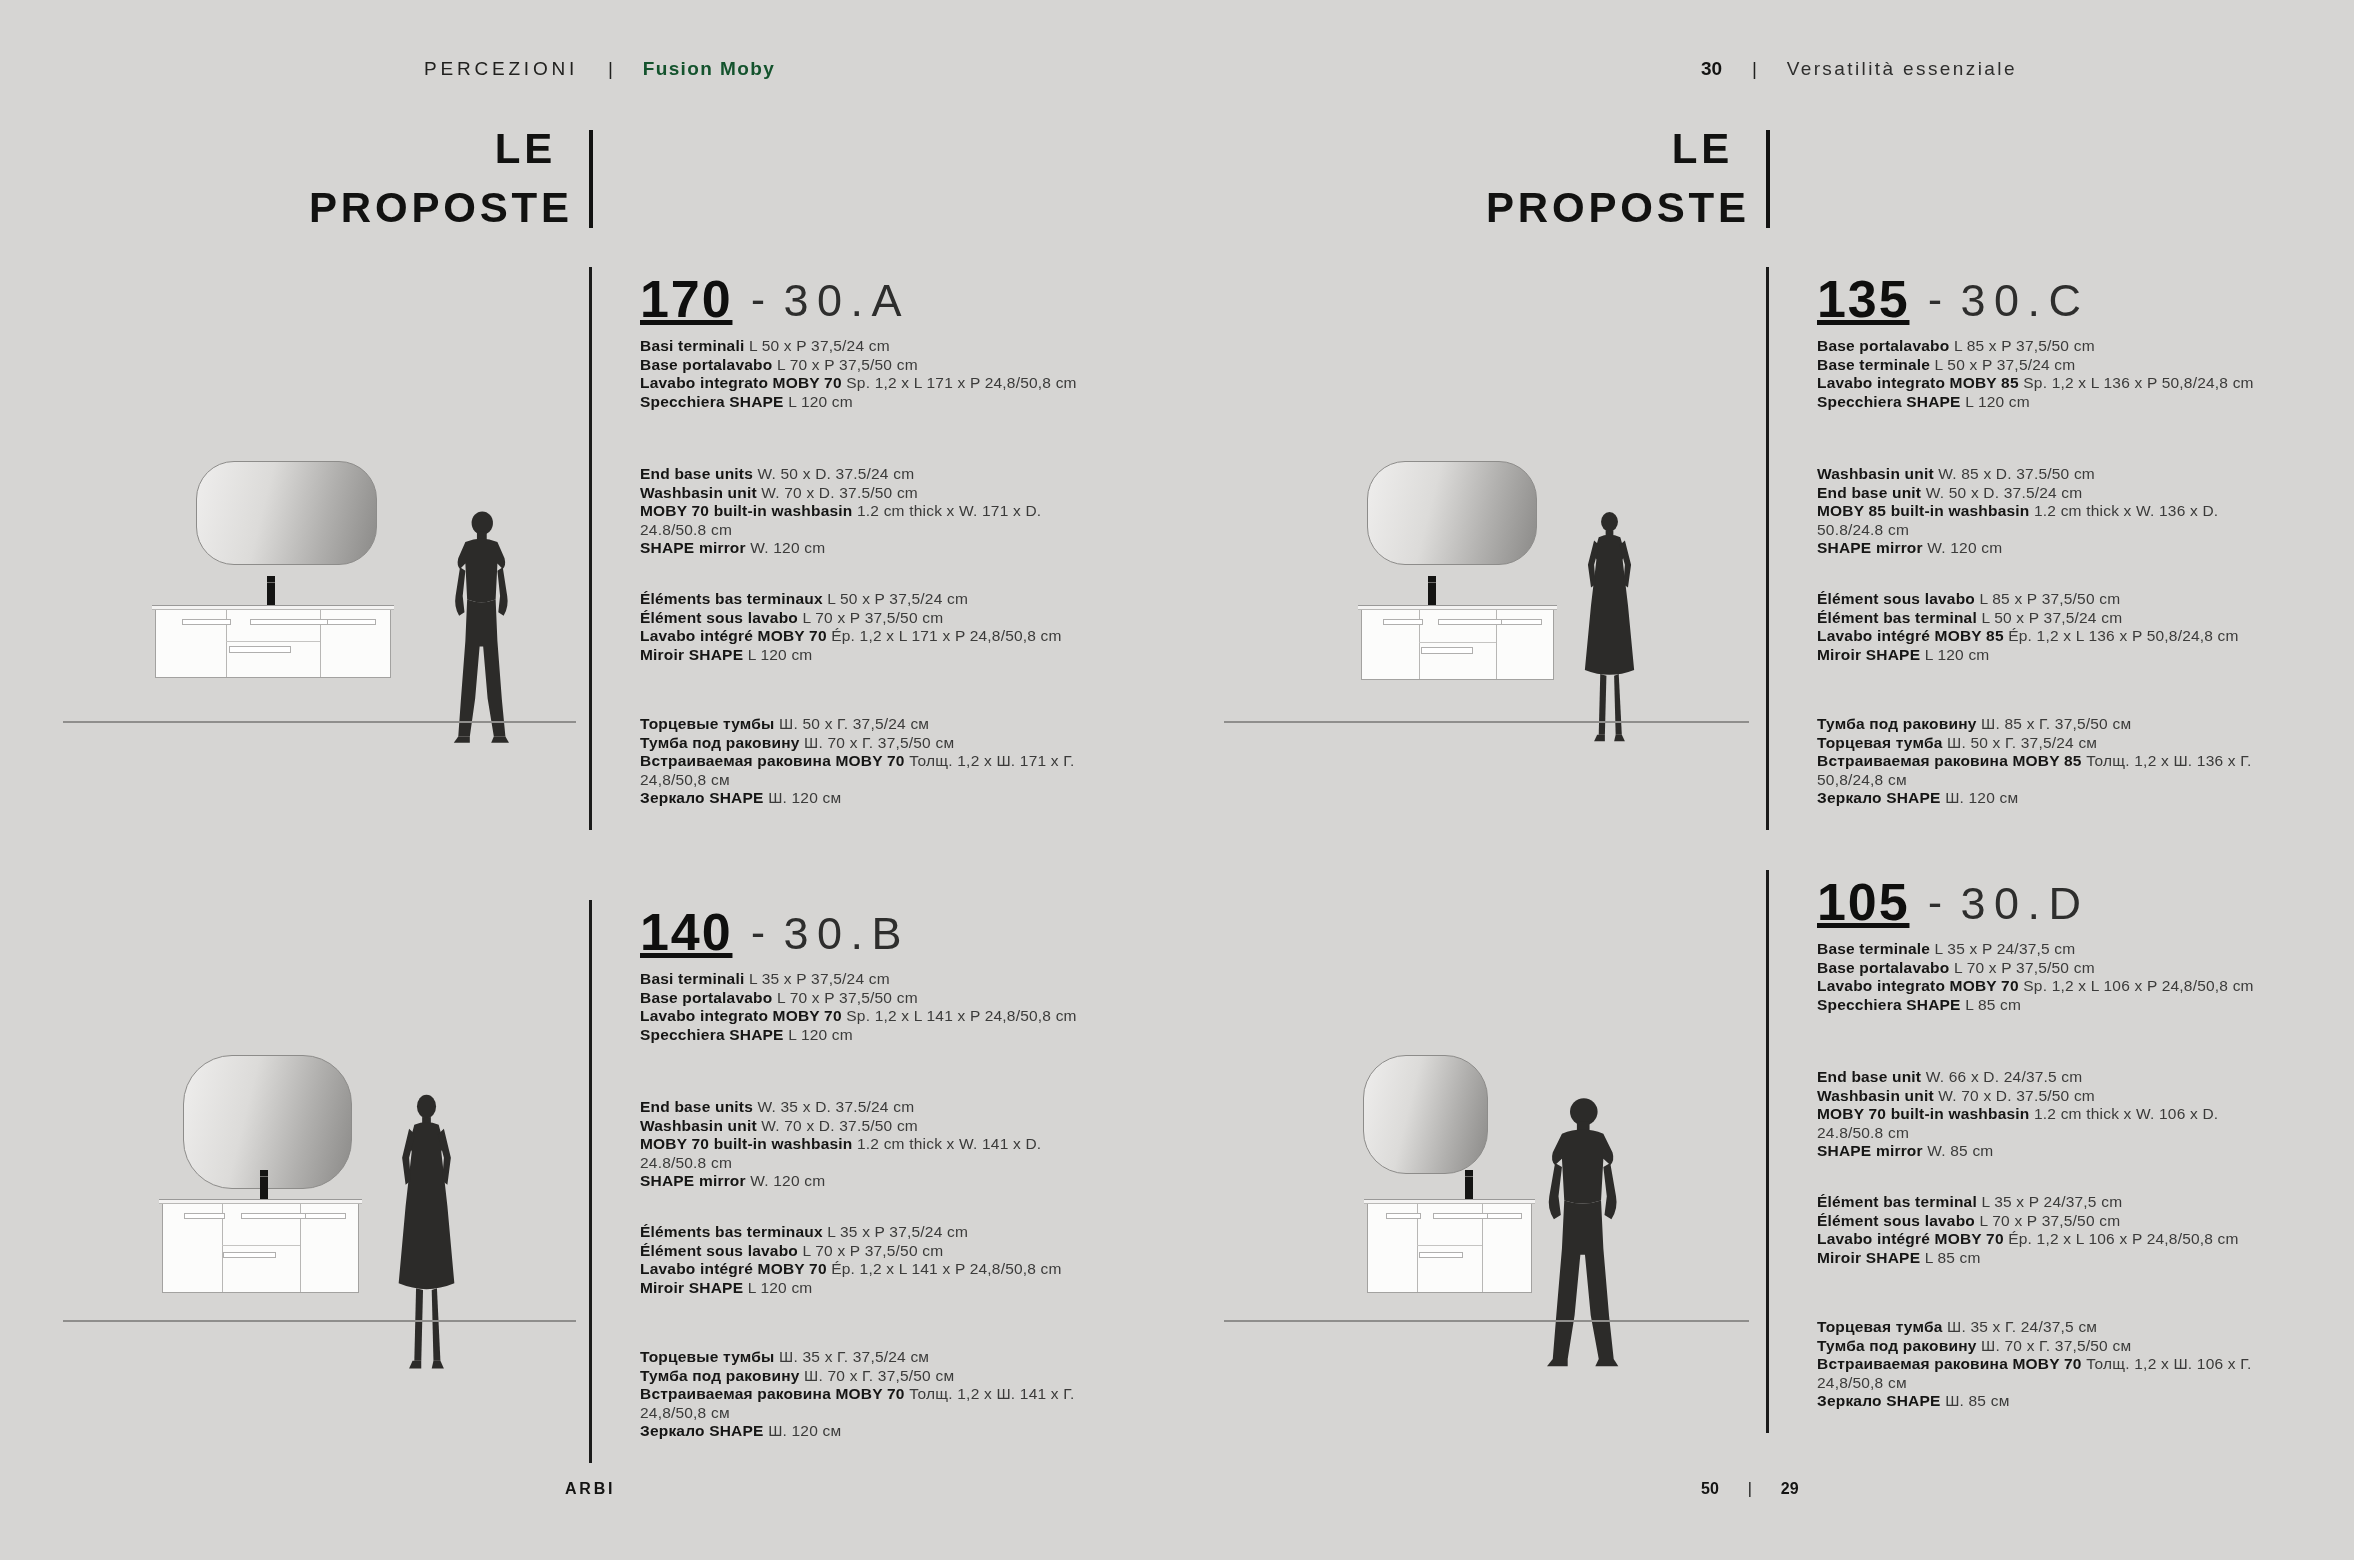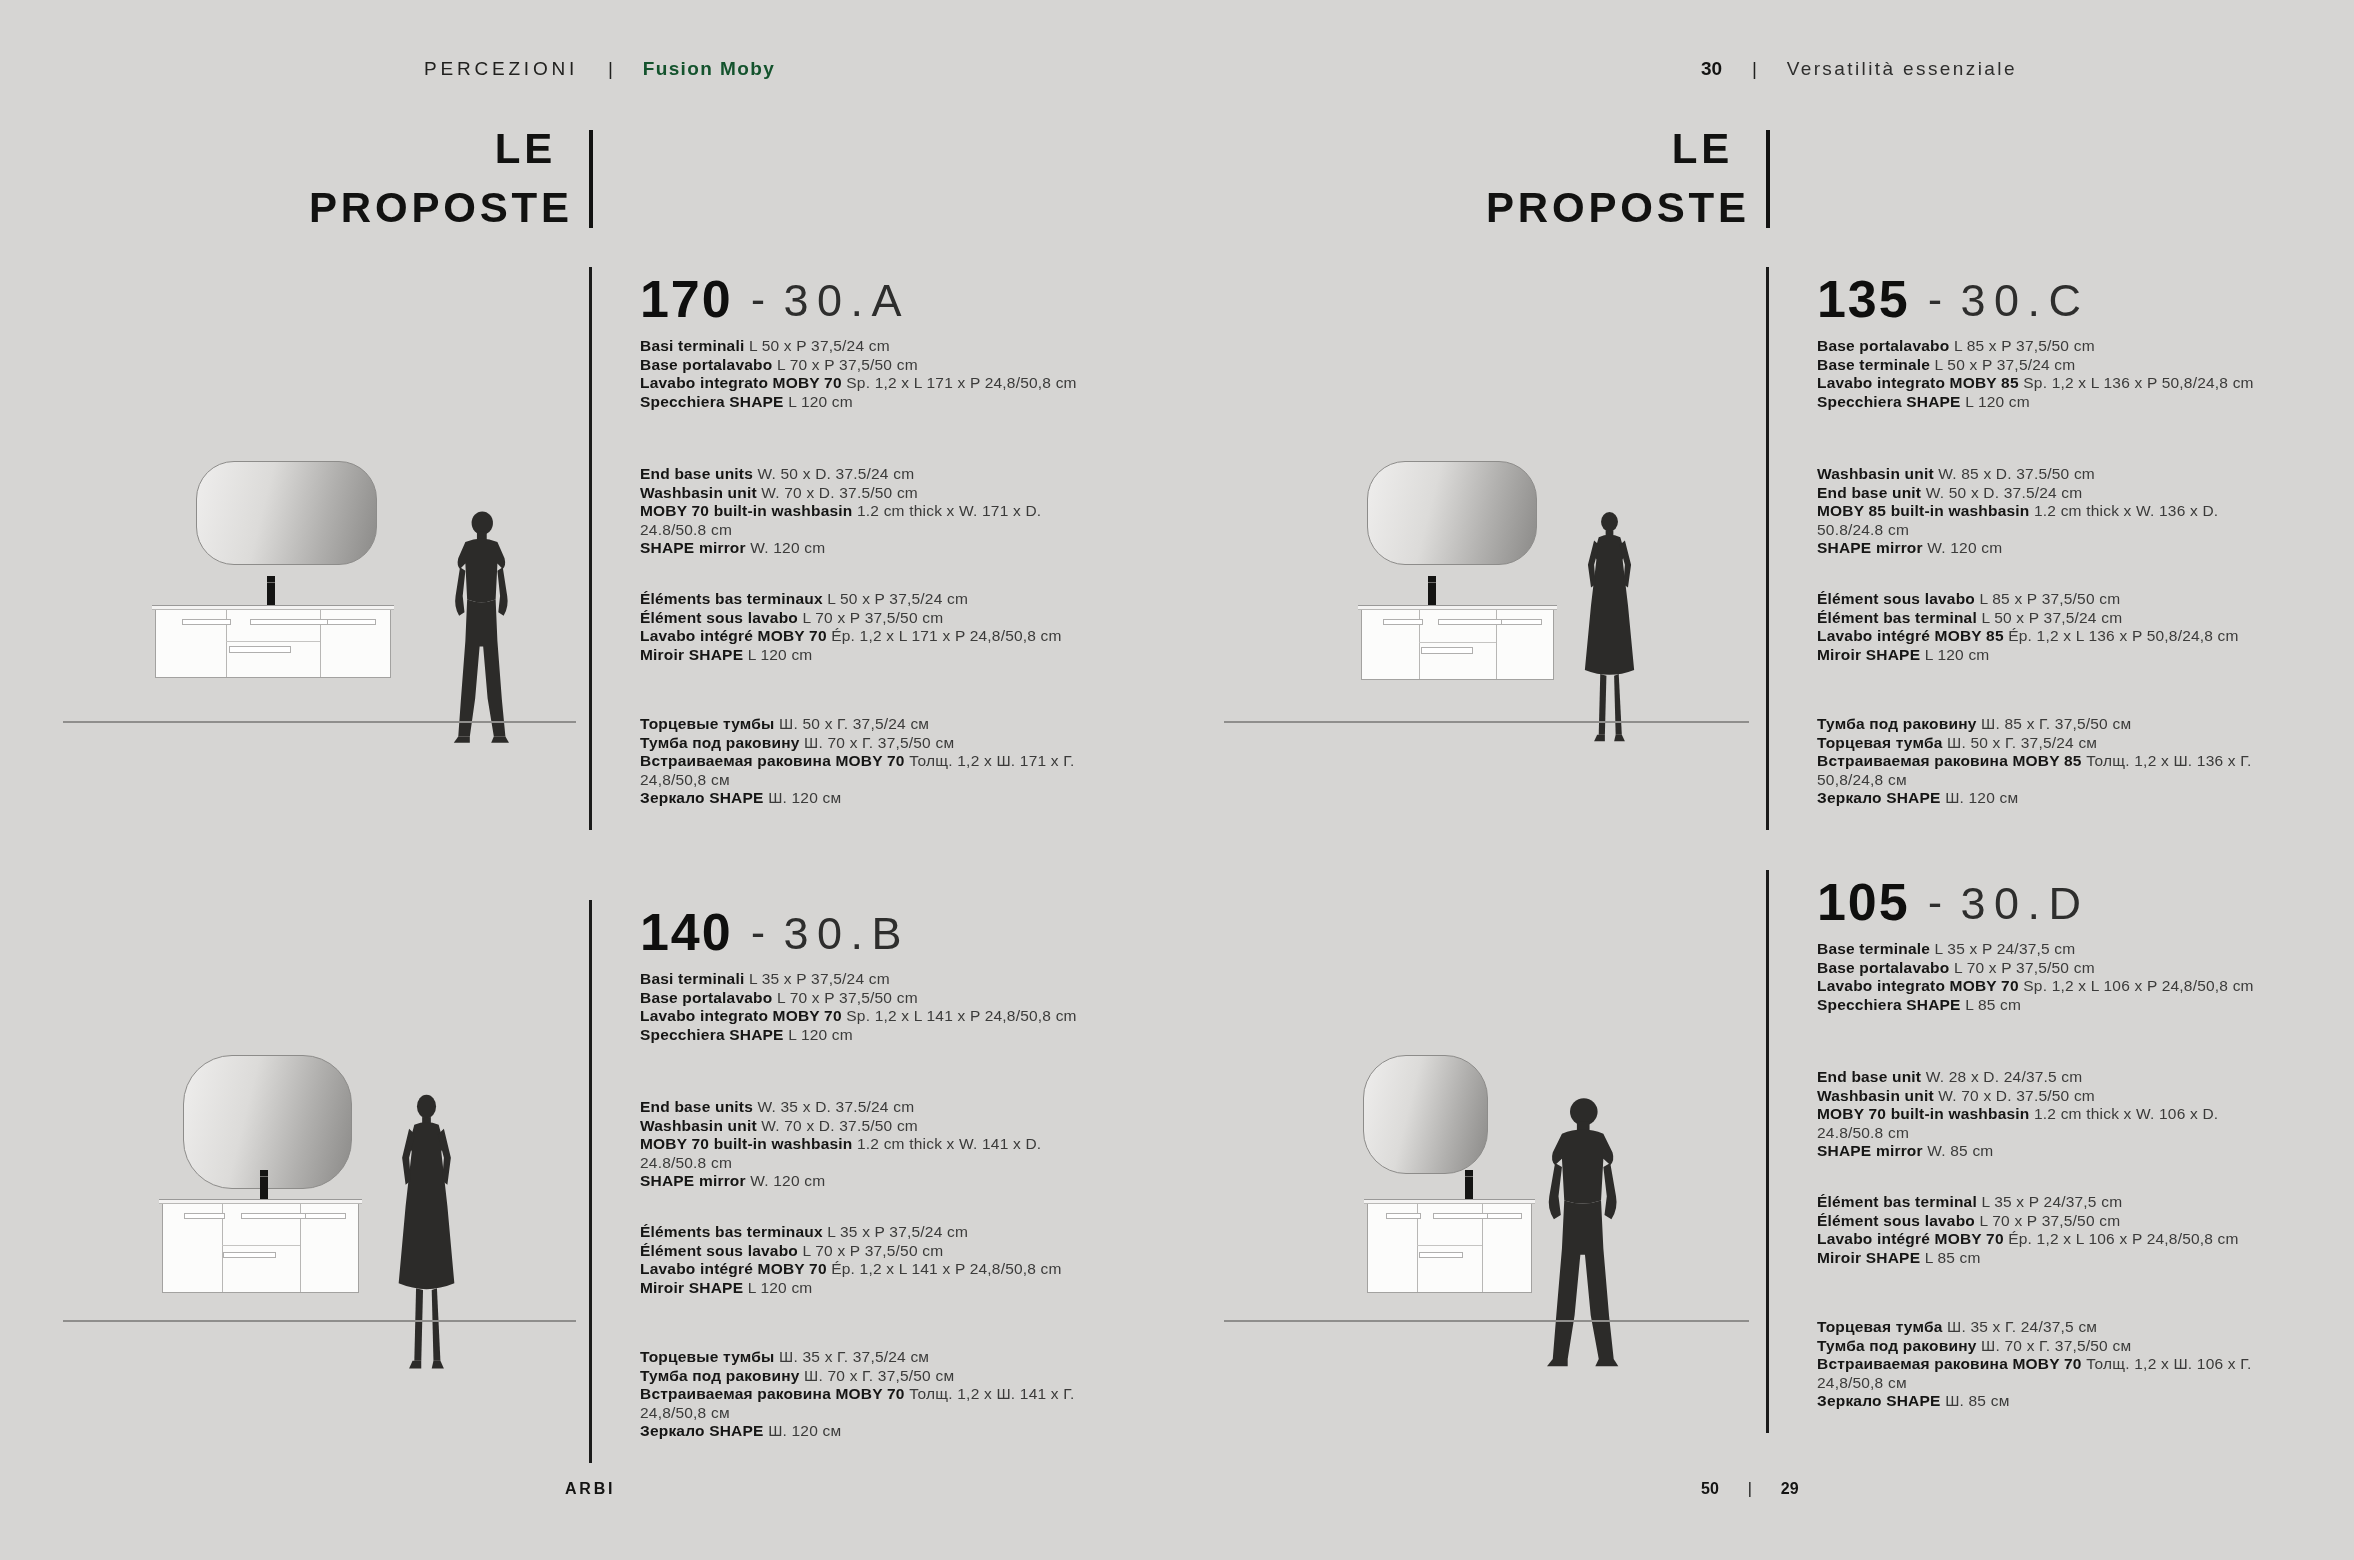--- a/index.html
+++ b/index.html
@@ -30,21 +30,21 @@
   #le-bar-right{left:1766px;top:130px;}
 
   
   .product{position:absolute;width:527px;height:565px;}
   .product.q0{left:589px;top:267px;}
   .product.q1{left:589px;top:900px;}
   .product.q2{left:1766px;top:267px;}
   .product.q3{left:1766px;top:870px;}
   .rule{position:absolute;left:0;top:0;width:2.8px;height:563px;background:#1b1b1a;}
   .heading{position:absolute;left:51px;top:1.9px;margin:0;font-weight:normal;white-space:nowrap;}
-  .num{font-size:52px;font-weight:800;color:#0f0f0e;letter-spacing:1.9px;}
+  .num{font-size:52px;font-weight:800;color:#0f0f0e;letter-spacing:1.9px;text-decoration:underline;}
   .hsep{font-size:42px;color:#2e2e2d;margin:0 12.2px;font-weight:400;vertical-align:2.8px;}
   .code{font-size:45px;color:#2e2e2d;letter-spacing:8.5px;font-weight:400;vertical-align:0.9px;}
   .lang-block{position:absolute;left:51px;width:471px;}
   .lang-it{top:70px;} .lang-en{top:198px;} .lang-fr{top:323px;} .lang-ru{top:448px;}
   .spec-line{margin:0;font-size:15.5px;line-height:18.6px;color:#3b3b3a;letter-spacing:0.2px;}
   .spec-line .b{font-weight:bold;color:#151514;}
 
   
   .illu{position:absolute;}
   .mirror{position:absolute;border:0.9px solid #8d8c8a;
@@ -217,21 +217,21 @@
         <span class="hsep">-</span>
         <span class="code">30.D</span>
       </h2>
       <div class="lang-block lang-it">
           <p class="spec-line"><span class="b">Base terminale</span> <span>L 35 x P 24/37,5 cm</span></p>
           <p class="spec-line"><span class="b">Base portalavabo</span> <span>L 70 x P 37,5/50 cm</span></p>
           <p class="spec-line"><span class="b">Lavabo integrato MOBY 70</span> <span>Sp. 1,2 x L 106 x P 24,8/50,8 cm</span></p>
           <p class="spec-line"><span class="b">Specchiera SHAPE</span> <span>L 85 cm</span></p>
         </div>
       <div class="lang-block lang-en">
-          <p class="spec-line"><span class="b">End base unit</span> <span>W. 28 x D. 24/37.5 cm</span></p>
+          <p class="spec-line"><span class="b">End base unit</span> <span>W. 66 x D. 24/37.5 cm</span></p>
           <p class="spec-line"><span class="b">Washbasin unit</span> <span>W. 70 x D. 37.5/50 cm</span></p>
           <p class="spec-line"><span class="b">MOBY 70 built-in washbasin</span> <span>1.2 cm thick x W. 106 x D. 24.8/50.8 cm</span></p>
           <p class="spec-line"><span class="b">SHAPE mirror</span> <span>W. 85 cm</span></p>
         </div>
       <div class="lang-block lang-fr">
           <p class="spec-line"><span class="b">Élément bas terminal</span> <span>L 35 x P 24/37,5 cm</span></p>
           <p class="spec-line"><span class="b">Élément sous lavabo</span> <span>L 70 x P 37,5/50 cm</span></p>
           <p class="spec-line"><span class="b">Lavabo intégré MOBY 70</span> <span>Ép. 1,2 x L 106 x P 24,8/50,8 cm</span></p>
           <p class="spec-line"><span class="b">Miroir SHAPE</span> <span>L 85 cm</span></p>
         </div>

